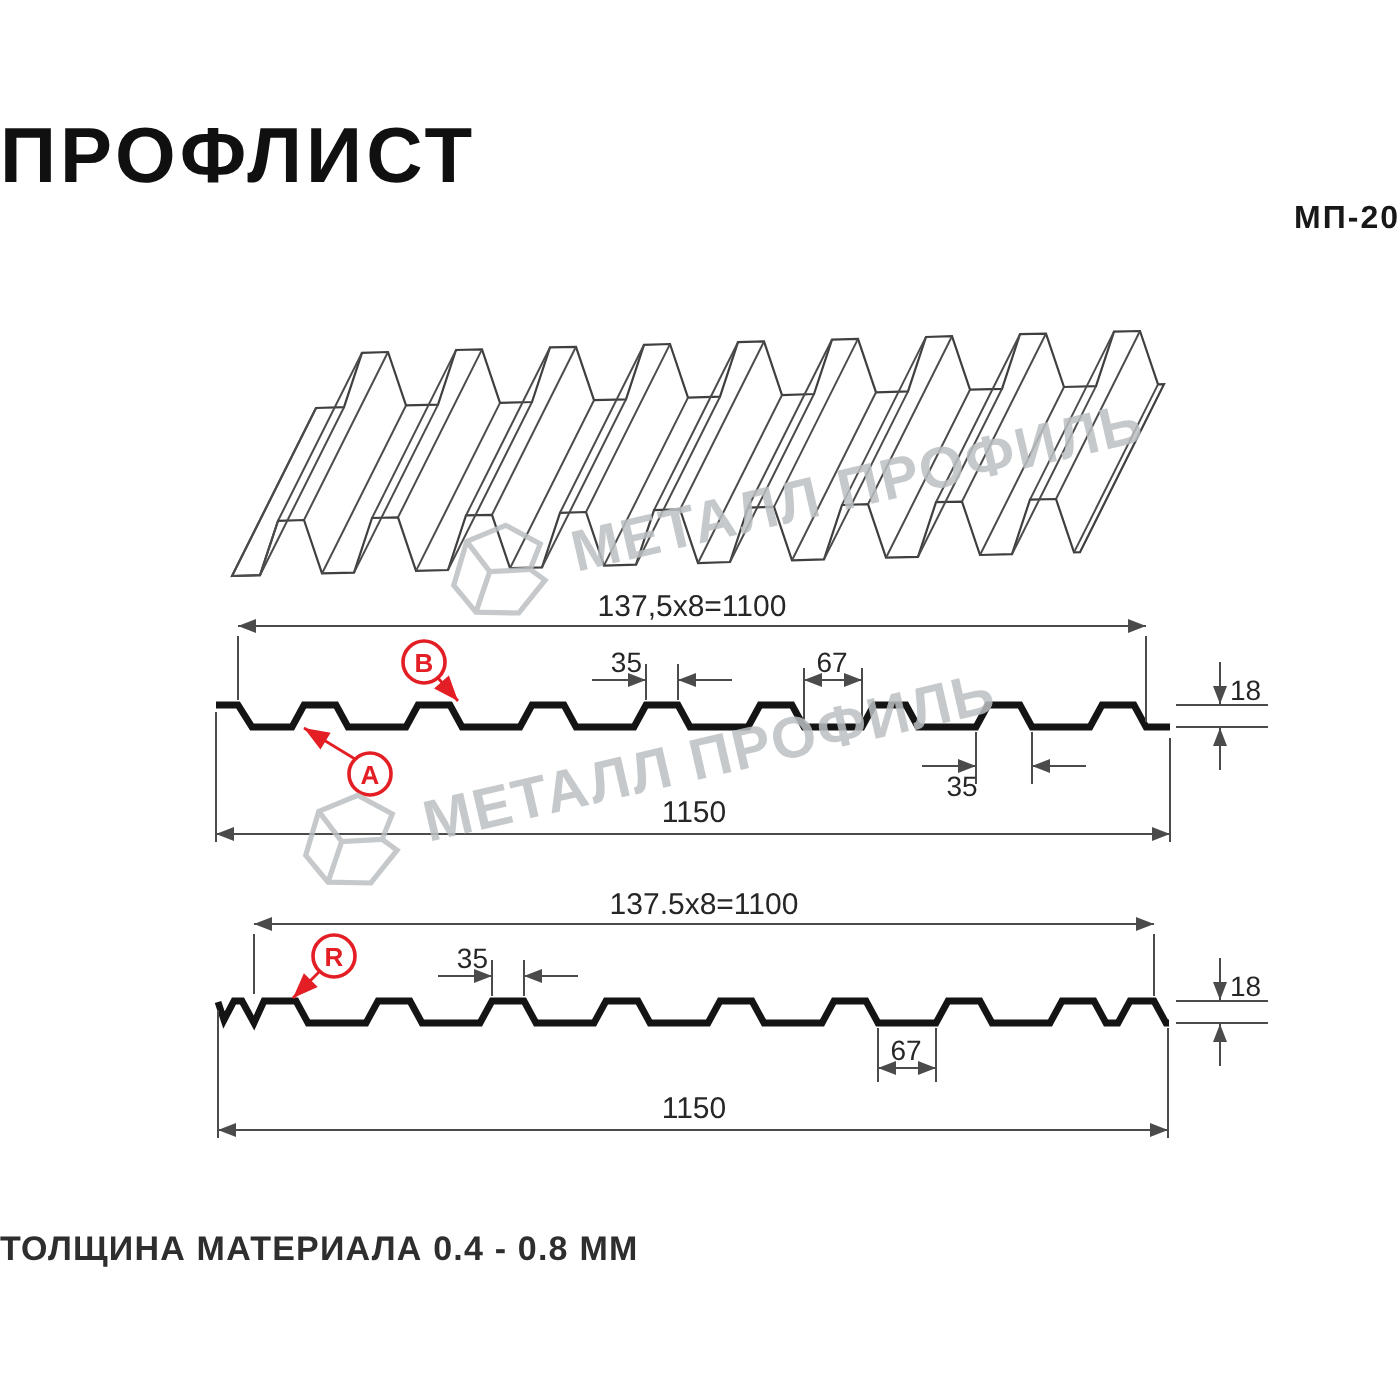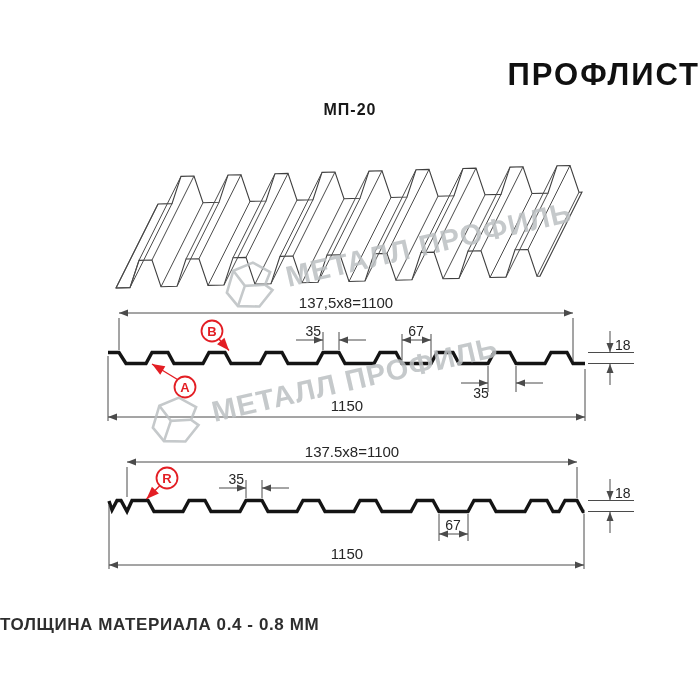--- a/index.html
+++ b/index.html
@@ -1,20 +1,20 @@
 <!DOCTYPE html>
 <html><head>
 <meta charset="utf-8">
 <style>
   html,body{margin:0;padding:0;background:#fff;}
   #stage{position:relative;width:700px;height:700px;background:#fff;overflow:hidden;
          font-family:"Liberation Sans",sans-serif;}
-  .title{position:absolute;left:0;right:0;top:57px;text-align:right;
-         font-size:31px;font-weight:bold;letter-spacing:2px;color:#101010;}
-  .subtitle{position:absolute;left:0;right:0;top:101px;text-align:center;
+  .title{position:absolute;left:0;right:0;top:57px;text-align:left;
+         font-size:39px;font-weight:bold;letter-spacing:2px;color:#101010;}
+  .subtitle{position:absolute;left:0;right:0;top:101px;text-align:right;
          font-size:16px;font-weight:bold;letter-spacing:1px;color:#181818;}
   .footer{position:absolute;left:0;right:0;top:615px;text-align:left;
          font-size:17px;font-weight:bold;letter-spacing:.6px;color:#2e2e2e;}
   .wm{position:absolute;display:flex;align-items:center;gap:10px;
       transform:rotate(-13deg);transform-origin:0 50%;
       color:#bcc0c2;opacity:.85;pointer-events:none;white-space:nowrap;
       font-weight:bold;font-size:29px;letter-spacing:1px;z-index:3;}
   #wm1{left:222px;top:266px;}
   #wm2{left:148px;top:401px;}
   .wm-logo svg{display:block;}

